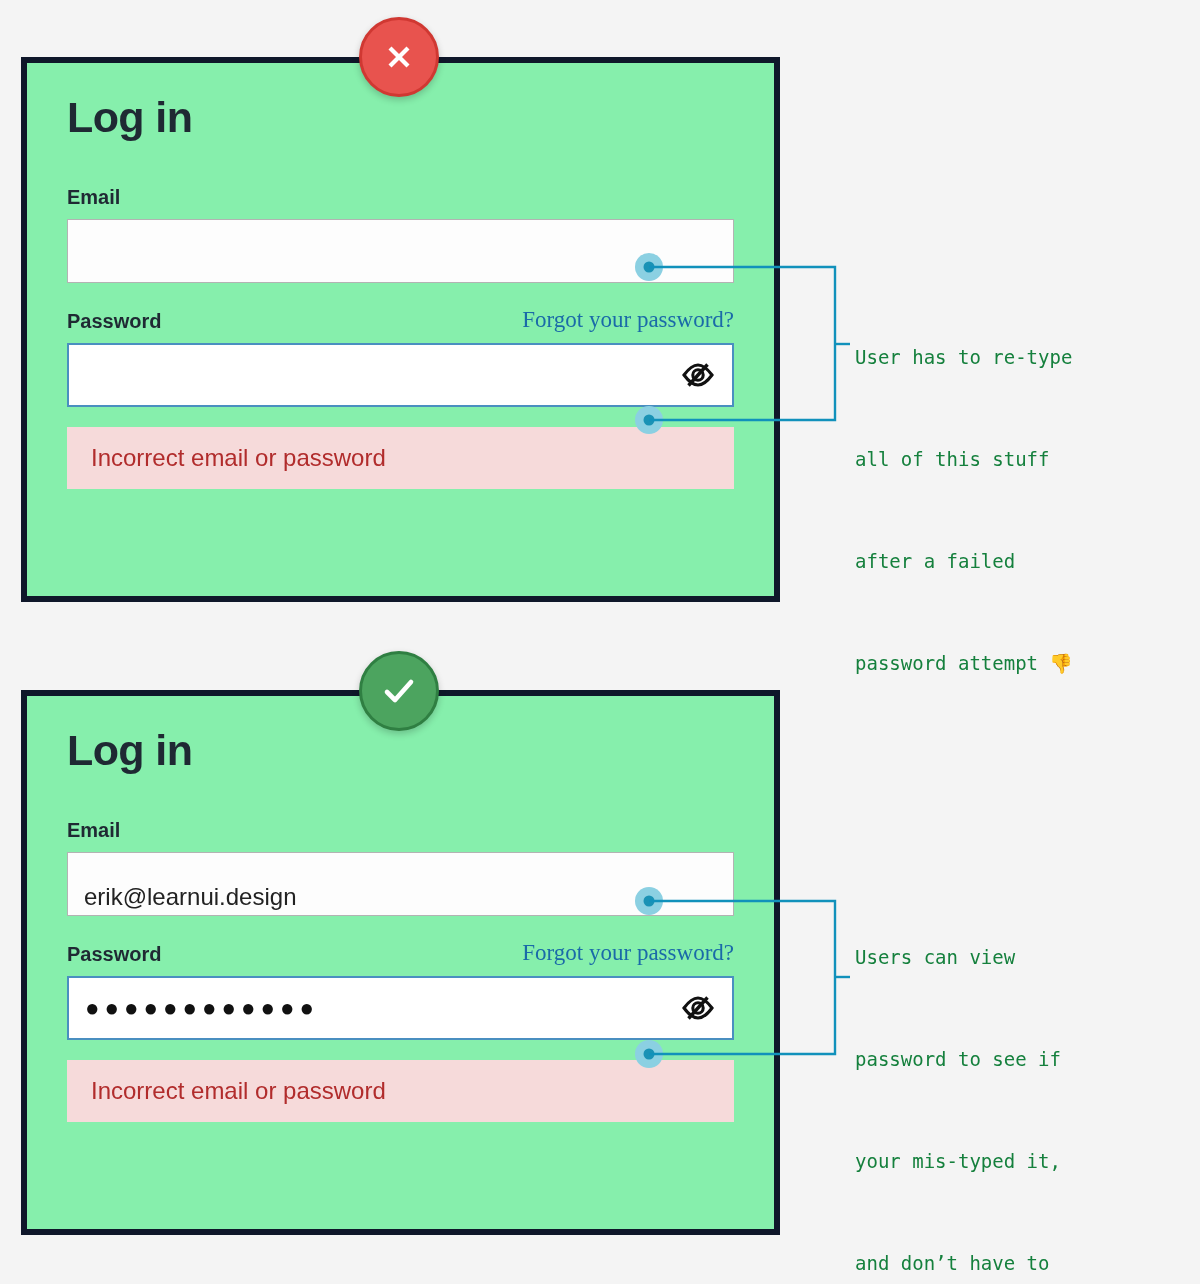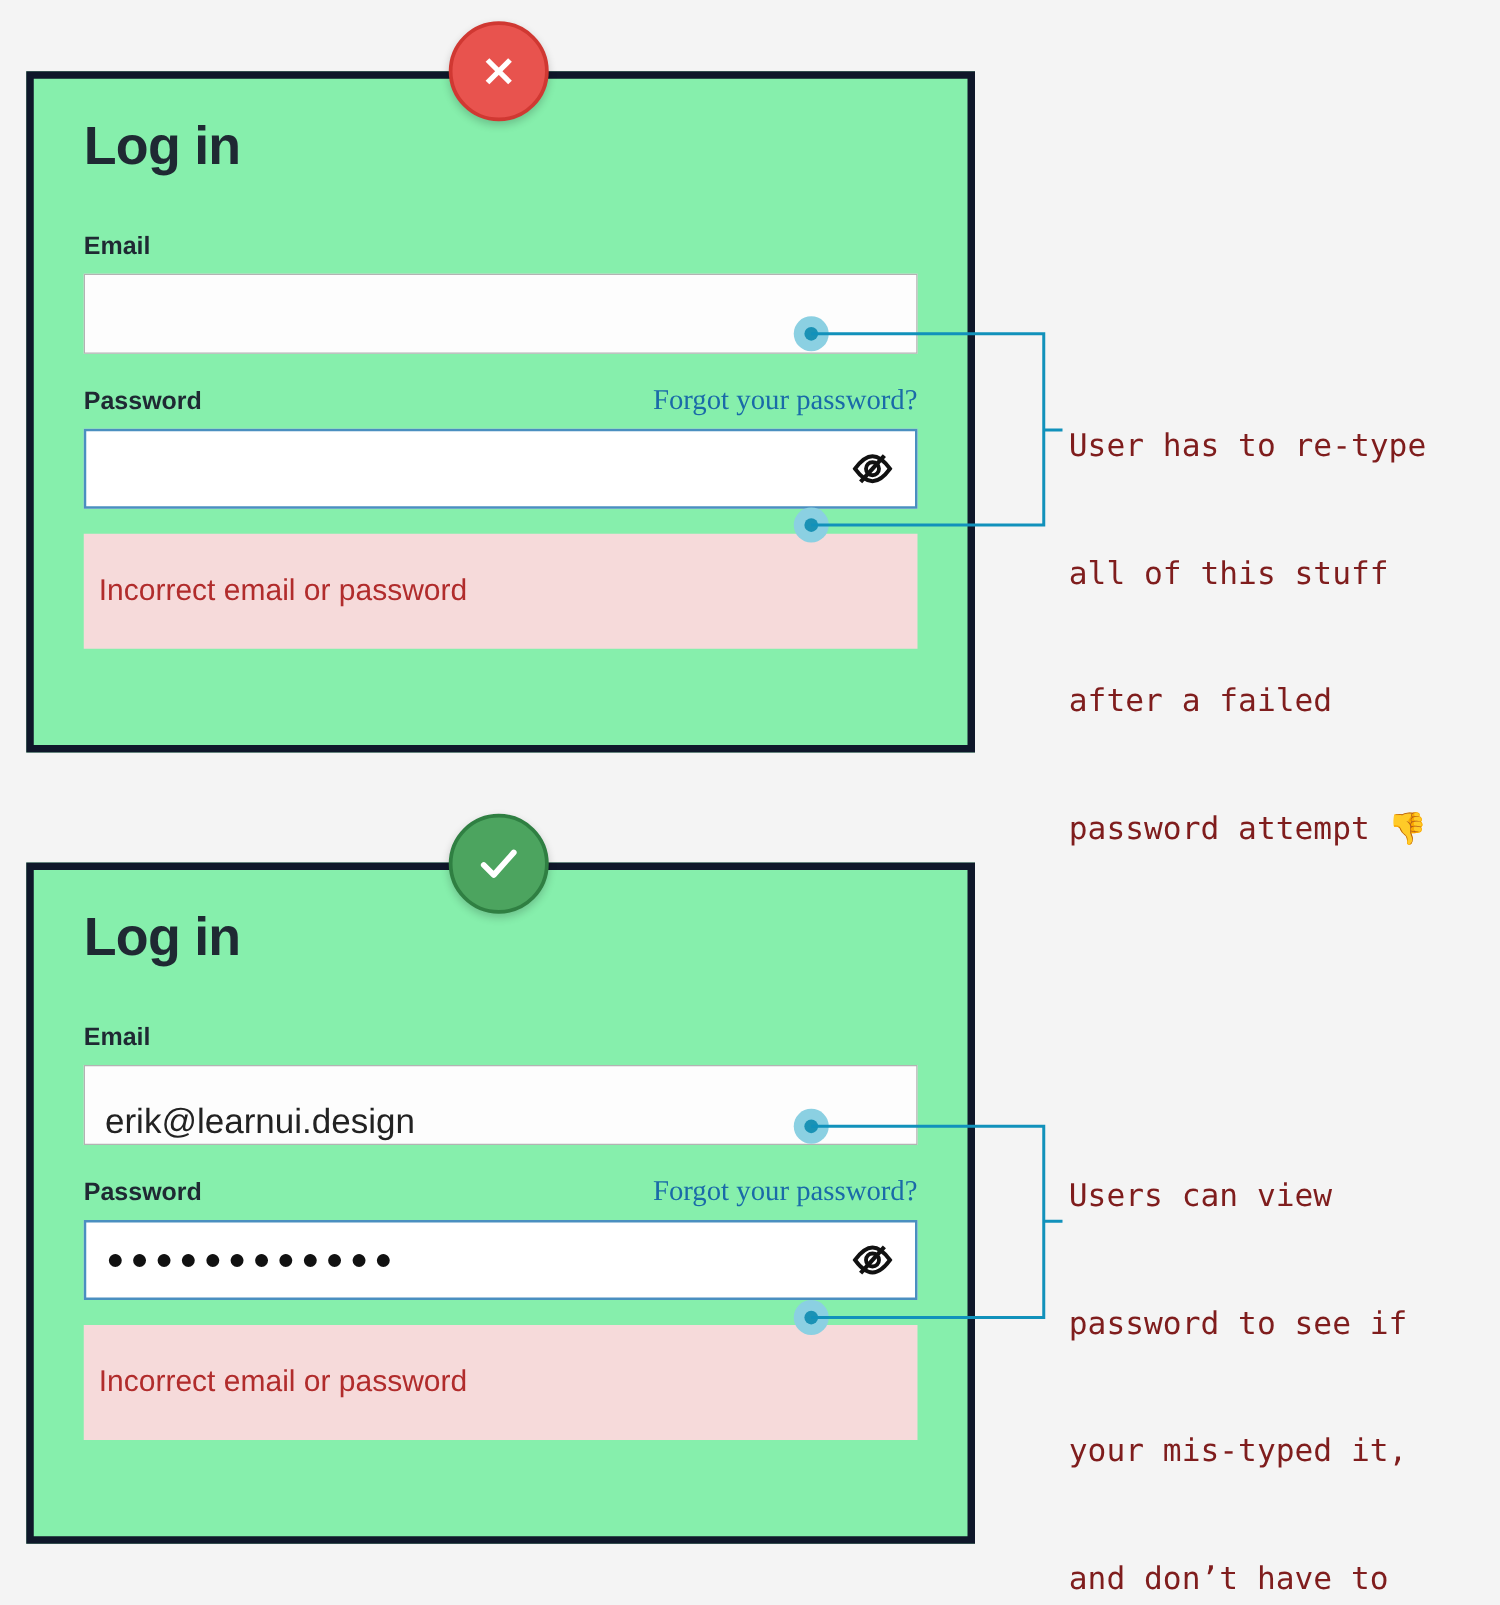--- a/index.html
+++ b/index.html
@@ -73,21 +73,21 @@
     border: 1px solid #b3b3b3;
     display: flex;
     align-items: center;
     padding: 0 16px;
   }
   .input-box.focused {
     border: 2px solid #4a8fc0;
     background: #ffffff;
   }
   .input-value {
-    font-size: 28px;
+    font-size: 24px;
     color: #222;
     white-space: nowrap;
     margin-top: 26px;
   }
   .pw-dots {
     font-size: 24px;
     letter-spacing: 5px;
     color: #111;
     line-height: 1;
   }
@@ -102,24 +102,24 @@
     height: 40px;
     display: flex;
     align-items: center;
     justify-content: center;
     cursor: pointer;
   }
 
   .error-box {
     margin-top: 20px;
     background: #f6dada;
-    height: 92px;
-    display: flex;
-    align-items: center;
-    padding-left: 12px;
+    height: 62px;
+    display: flex;
+    align-items: center;
+    padding-left: 24px;
     box-sizing: border-box;
   }
   .error-text {
     font-size: 24px;
     color: #b12c2c;
   }
 
   
   .badge {
     position: absolute;
@@ -139,23 +139,23 @@
   .connector-layer {
     position: absolute;
     inset: 0;
     pointer-events: none;
   }
 
   
   .annotation {
     position: absolute;
     font-family: "DejaVu Sans Mono", "Liberation Mono", monospace;
-    font-size: 25px;
+    font-size: 19px;
     line-height: 34px;
-    color: #7f1d1d;
+    color: #15803d;
     white-space: pre;
   }
   #annotation-1 { left: 855px; top: 272px; }
   #annotation-2 { left: 855px; top: 872px; }
   .annotation .emoji {
     font-family: "DejaVu Sans", sans-serif;
   }
 </style>
 </head>
 <body>

